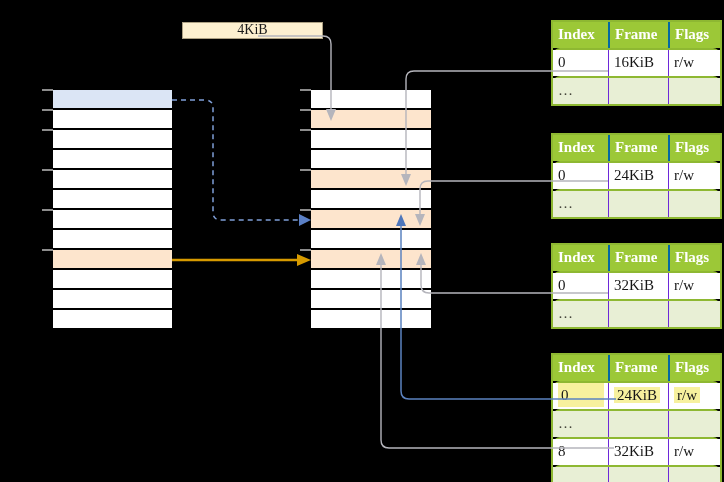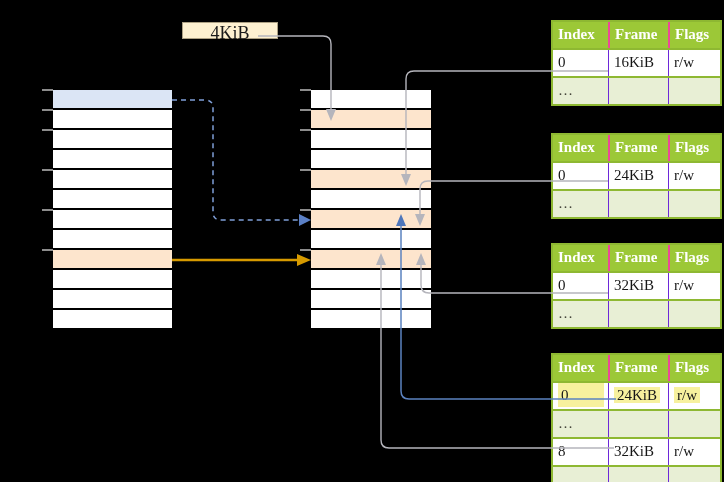--- a/index.html
+++ b/index.html
@@ -12,36 +12,36 @@
   .stack{position:absolute;top:90px;}
   .stack-virtual{left:53px;width:119px;height:240px;}
   .stack-physical{left:311px;width:120px;height:240px;}
   .stack-row{height:20px;box-sizing:border-box;border-bottom:2px solid #000;}
   .fill-white{background:var(--row-white);}
   .fill-blue{background:var(--row-blue);}
   .fill-orange{background:var(--row-orange);}
   .tick{position:absolute;left:-11px;width:11px;height:2px;background:var(--tick-gray);}
   
   .size-box{
-    position:absolute;left:182px;top:22px;width:96px;height:17px;box-sizing:border-box;
+    position:absolute;left:182px;top:22px;width:141px;height:17px;box-sizing:border-box;
     background:var(--box-fill);border:1px solid var(--box-border);
-    display:flex;align-items:flex-start;justify-content:center;
-    font-size:18px;color:var(--text-dark);
+    display:flex;align-items:flex-end;justify-content:center;
+    font-size:14px;color:var(--text-dark);
   }
   
   .ptable{
     position:absolute;left:551px;width:171px;box-sizing:border-box;
     border:2px solid var(--table-green-border);
   }
-  .trow,.thead{display:grid;grid-template-columns:55px 60px 52px;}
+  .trow,.thead{display:grid;grid-template-columns:55px 60px 52px;border-radius:7px;}
   .th{
     height:26px;box-sizing:border-box;background:var(--table-green);
     color:#fff;font-weight:bold;font-size:15px;line-height:25px;padding-left:5px;
   }
-  .th + .th{border-left:2px solid #ec4899;}
+  .th + .th{border-left:2px solid #0369a1;}
   .trow{border-top:2px solid var(--table-green-border);}
   .td{
     height:26px;box-sizing:border-box;background:var(--row-white);
     color:#161616;font-size:15px;line-height:24px;padding-left:5px;white-space:nowrap;
   }
   .td + .td{border-left:1px solid #6d28d9;}
   .trow.shaded .td{background:var(--table-row-green);color:var(--text-dots);}
   .hl{background:var(--highlight-yellow);padding:0 3px;}
   .hl-wide{display:inline-block;min-width:40px;}
   

